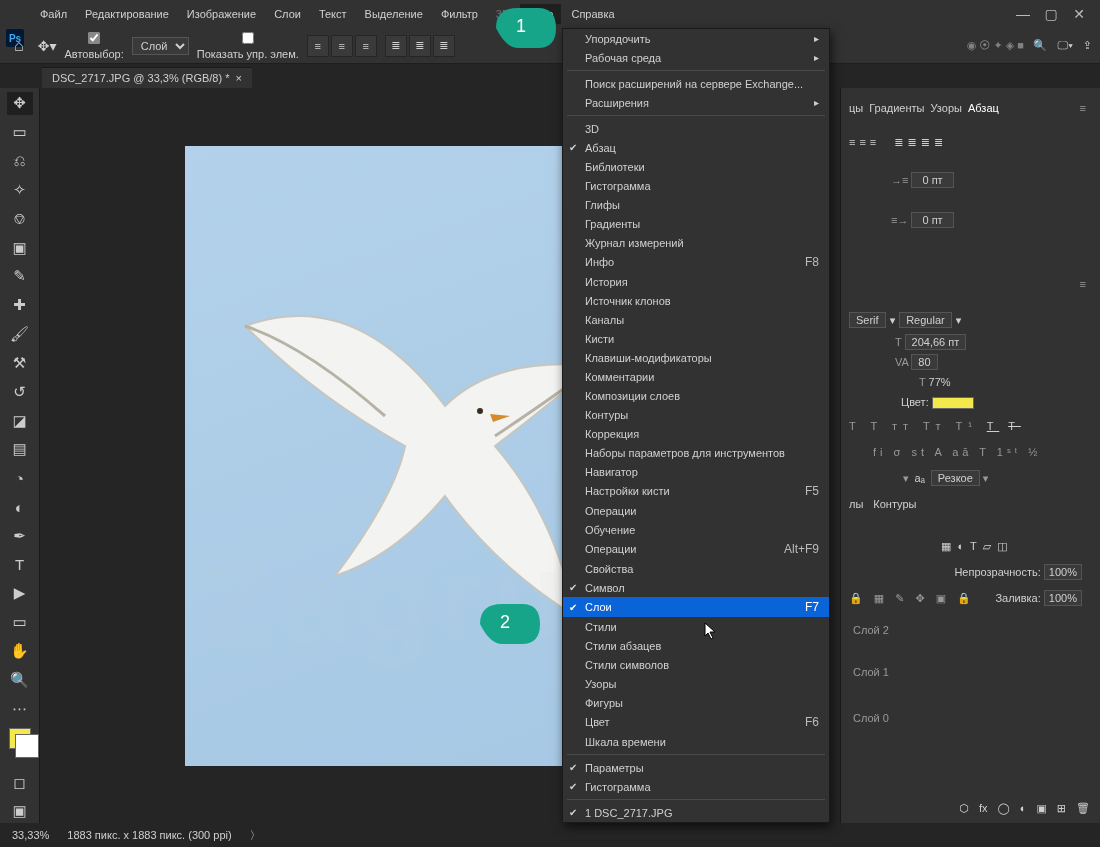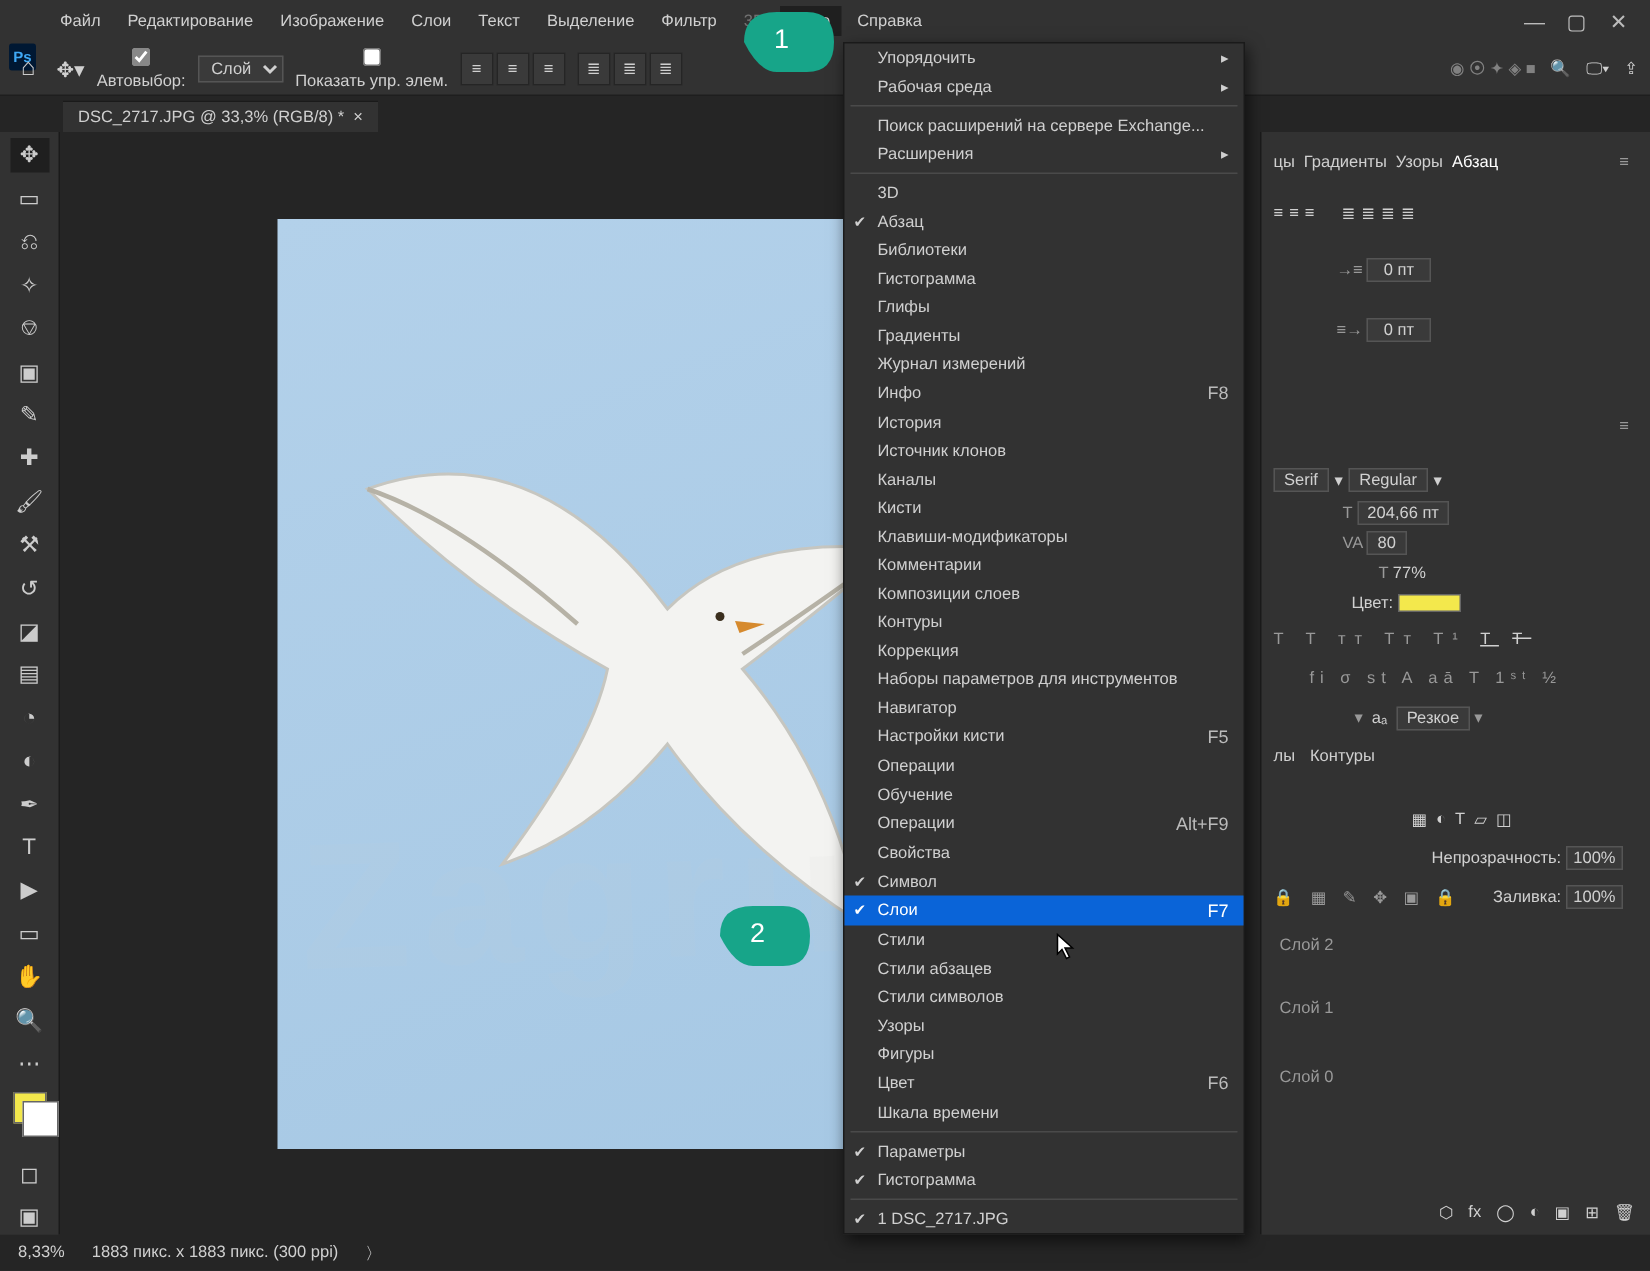--- a/index.html
+++ b/index.html
@@ -246,21 +246,21 @@
       <span>◯</span>
       <span>◐</span>
       <span>▣</span>
       <span>⊞</span>
       <span>🗑</span>
     </div>
   </div>
 </div>
 
 <div class="statusbar">
-  <span>8,33%</span>
+  <span>33,33%</span>
   <span>1883 пикс. x 1883 пикс. (300 ppi)</span>
   <span>〉</span>
 </div>
 
 <div class="dropdown" id="dd">
     <div class="row">
       <span>Упорядочить</span>
       <span class="sub">▸</span>
     </div>
     <div class="row">

